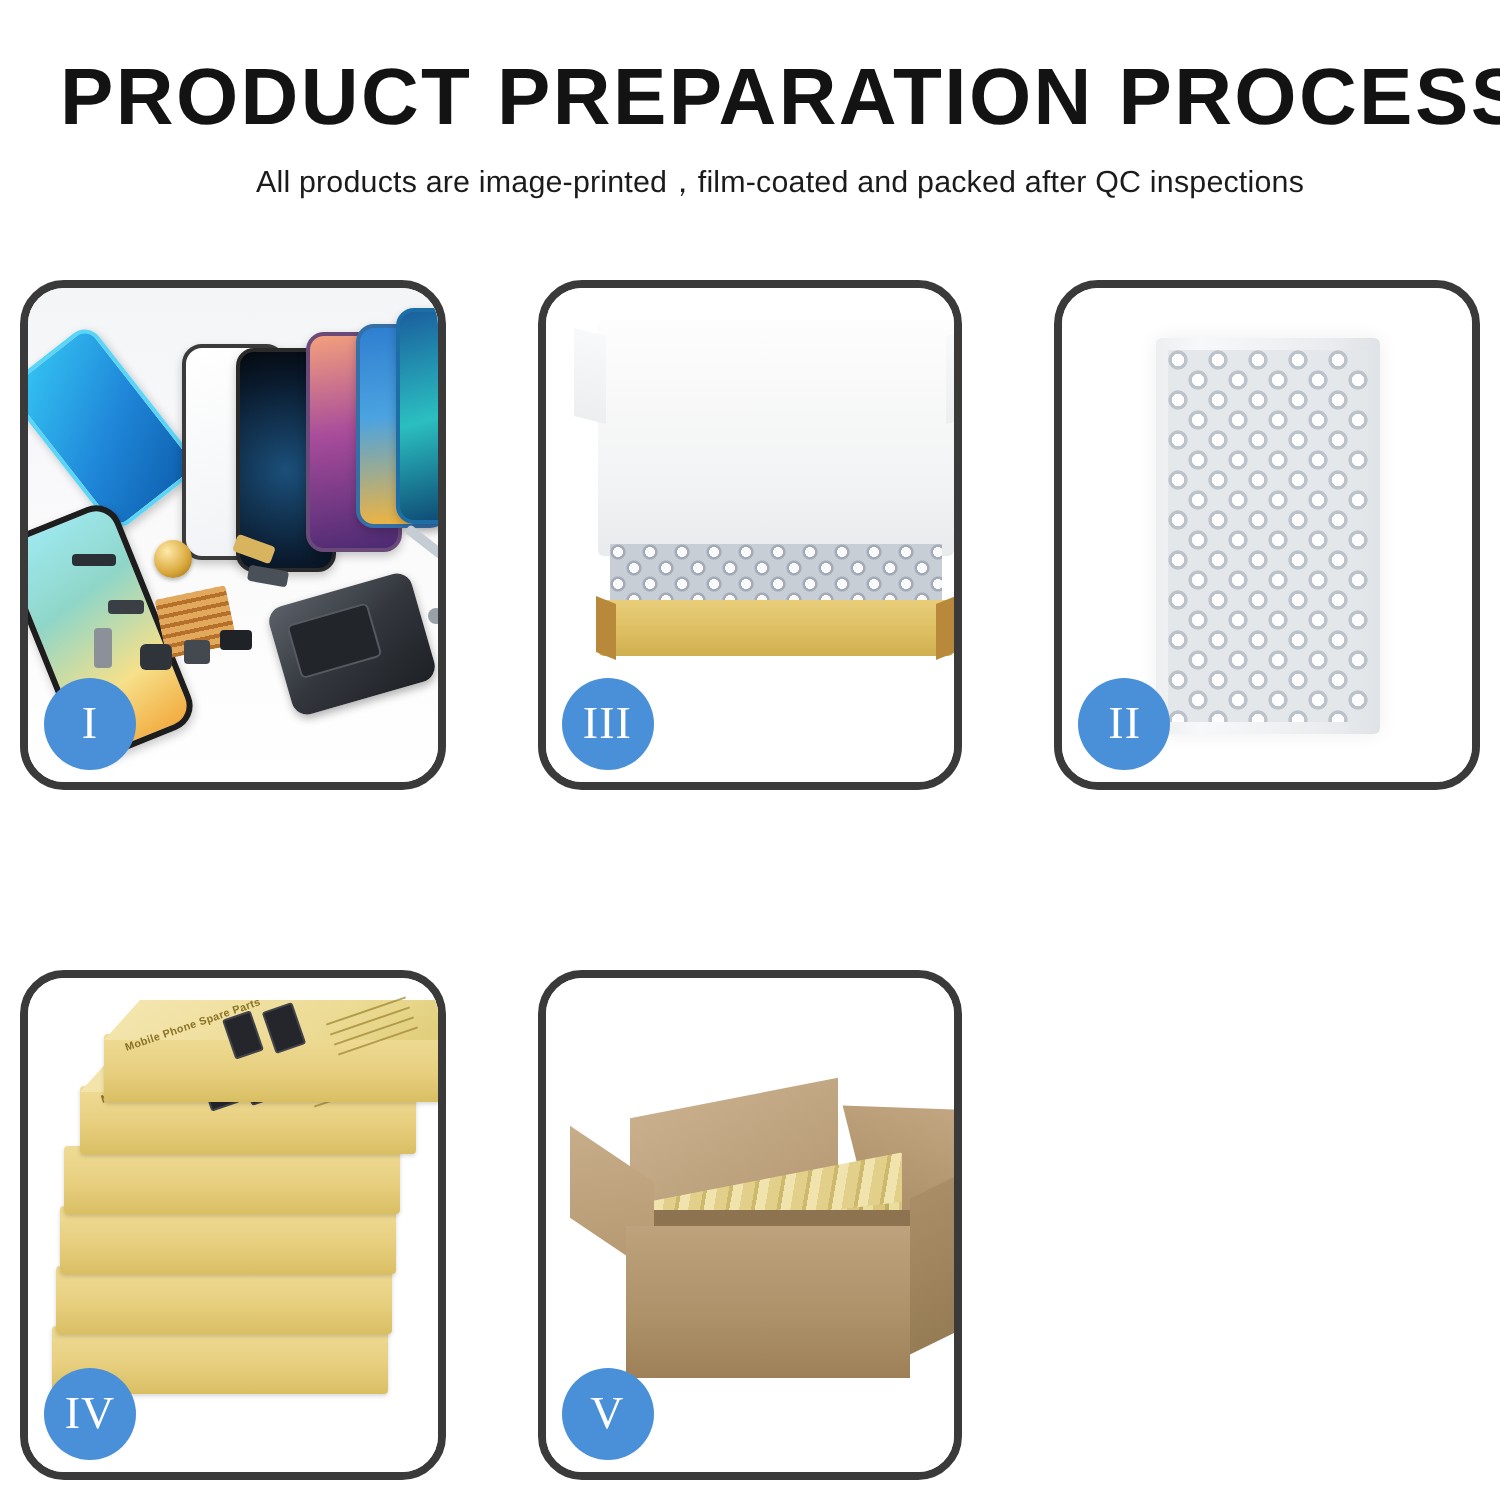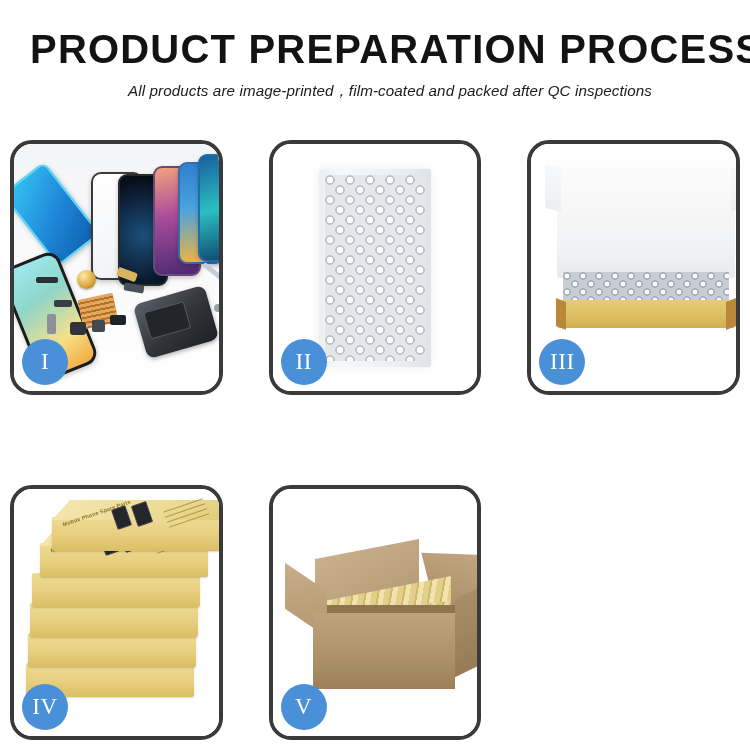--- a/index.html
+++ b/index.html
@@ -20,21 +20,20 @@
     color:#131313;
     line-height:1.05;
     white-space:nowrap;
   }
   .subtitle {
     margin-top:11px;
     font-size:15.2px;
     color:#1b1b1b;
     letter-spacing:.1px;
     white-space:nowrap;
-    font-style:italic;
   }
 
   
   .grid {
     position:absolute;
     left:10px; top:140px;
     width:730px; height:600px;
     display:grid;
     grid-template-columns:repeat(3, 1fr);
     grid-template-rows:repeat(2, 1fr);
@@ -384,35 +383,35 @@
       <div class="prt s6"></div>
       <div class="prt s7"></div>
       <div class="prt s8"></div>
       <div class="prt s9"></div>
 
     </div>
     <div class="badge">I</div>
   </div>
 
   <div class="panel">
+    <div class="photo p3">
+      <div class="b3-lid"></div>
+      <div class="b3-inner"></div>
+      <div class="b3-front"></div>
+    </div>
+    <div class="badge">III</div>
+  </div>
+
+  <div class="panel">
     <div class="photo p2">
       <div class="wrap-sheet">
         <div class="bubbles"></div>
       </div>
     </div>
     <div class="badge">II</div>
-  </div>
-
-  <div class="panel">
-    <div class="photo p3">
-      <div class="b3-lid"></div>
-      <div class="b3-inner"></div>
-      <div class="b3-front"></div>
-    </div>
-    <div class="badge">III</div>
   </div>
 
   <div class="panel">
     <div class="photo p4">
       <div class="stack">
 
         <div class="sbox" style="left:0px; top:150px;"></div>
         <div class="sbox" style="left:2px; top:120px;"></div>
         <div class="sbox" style="left:4px; top:90px;"></div>
         <div class="sbox" style="left:6px; top:60px;"></div>

